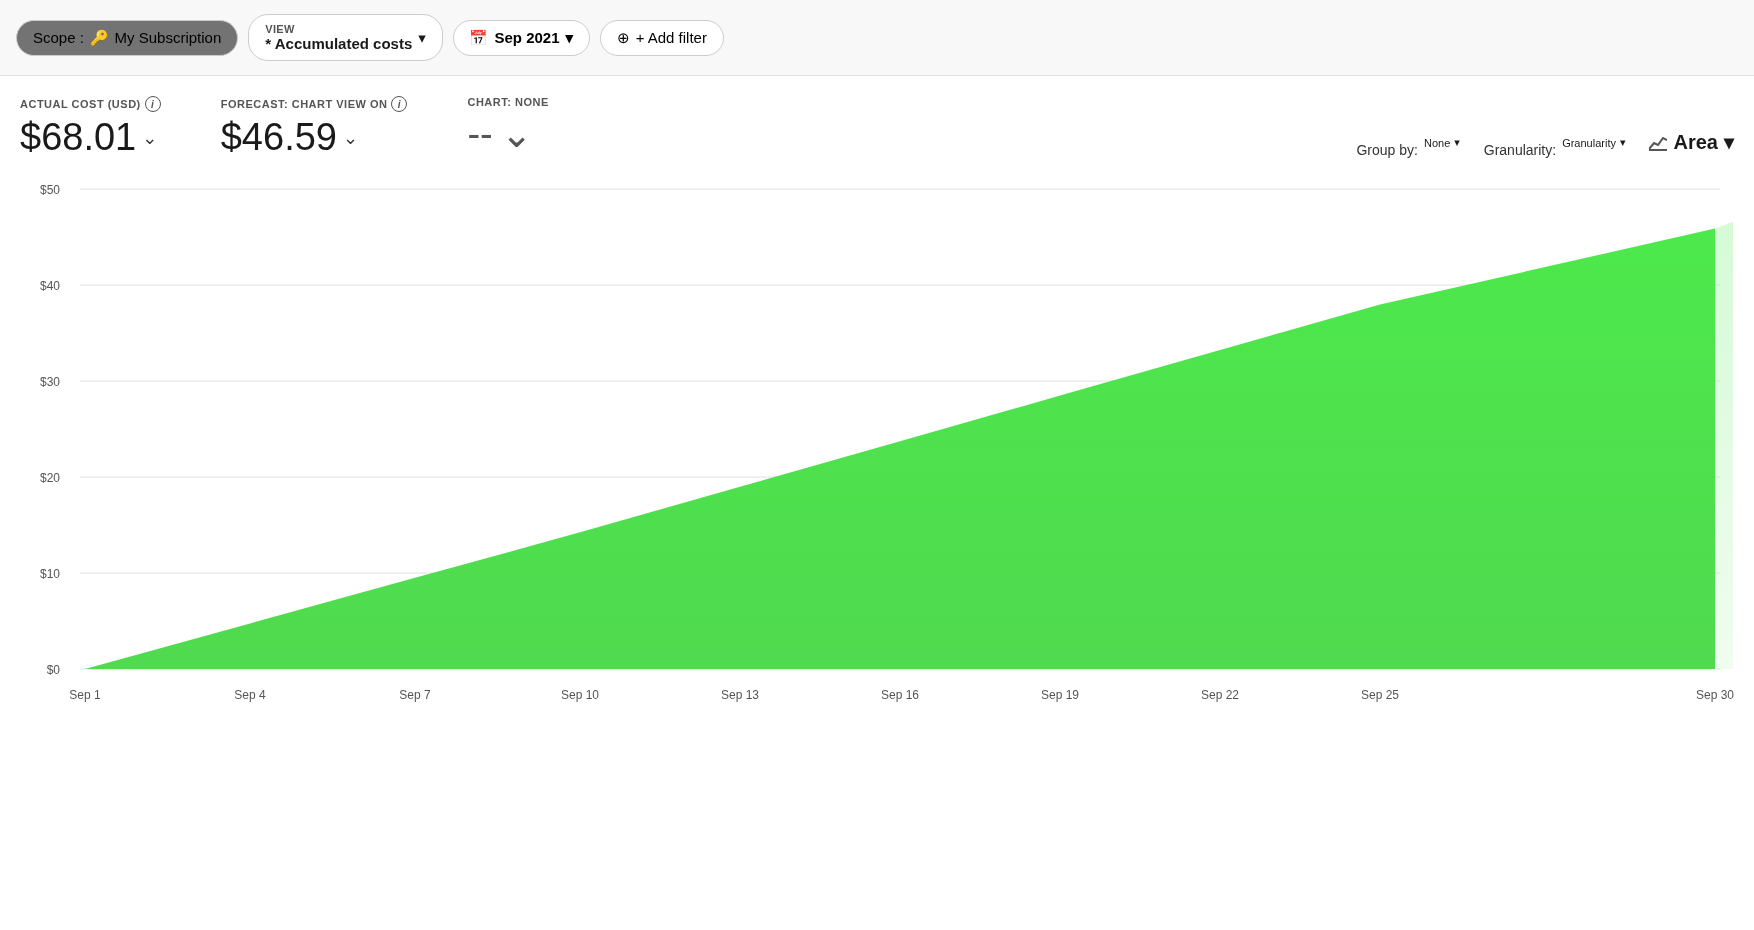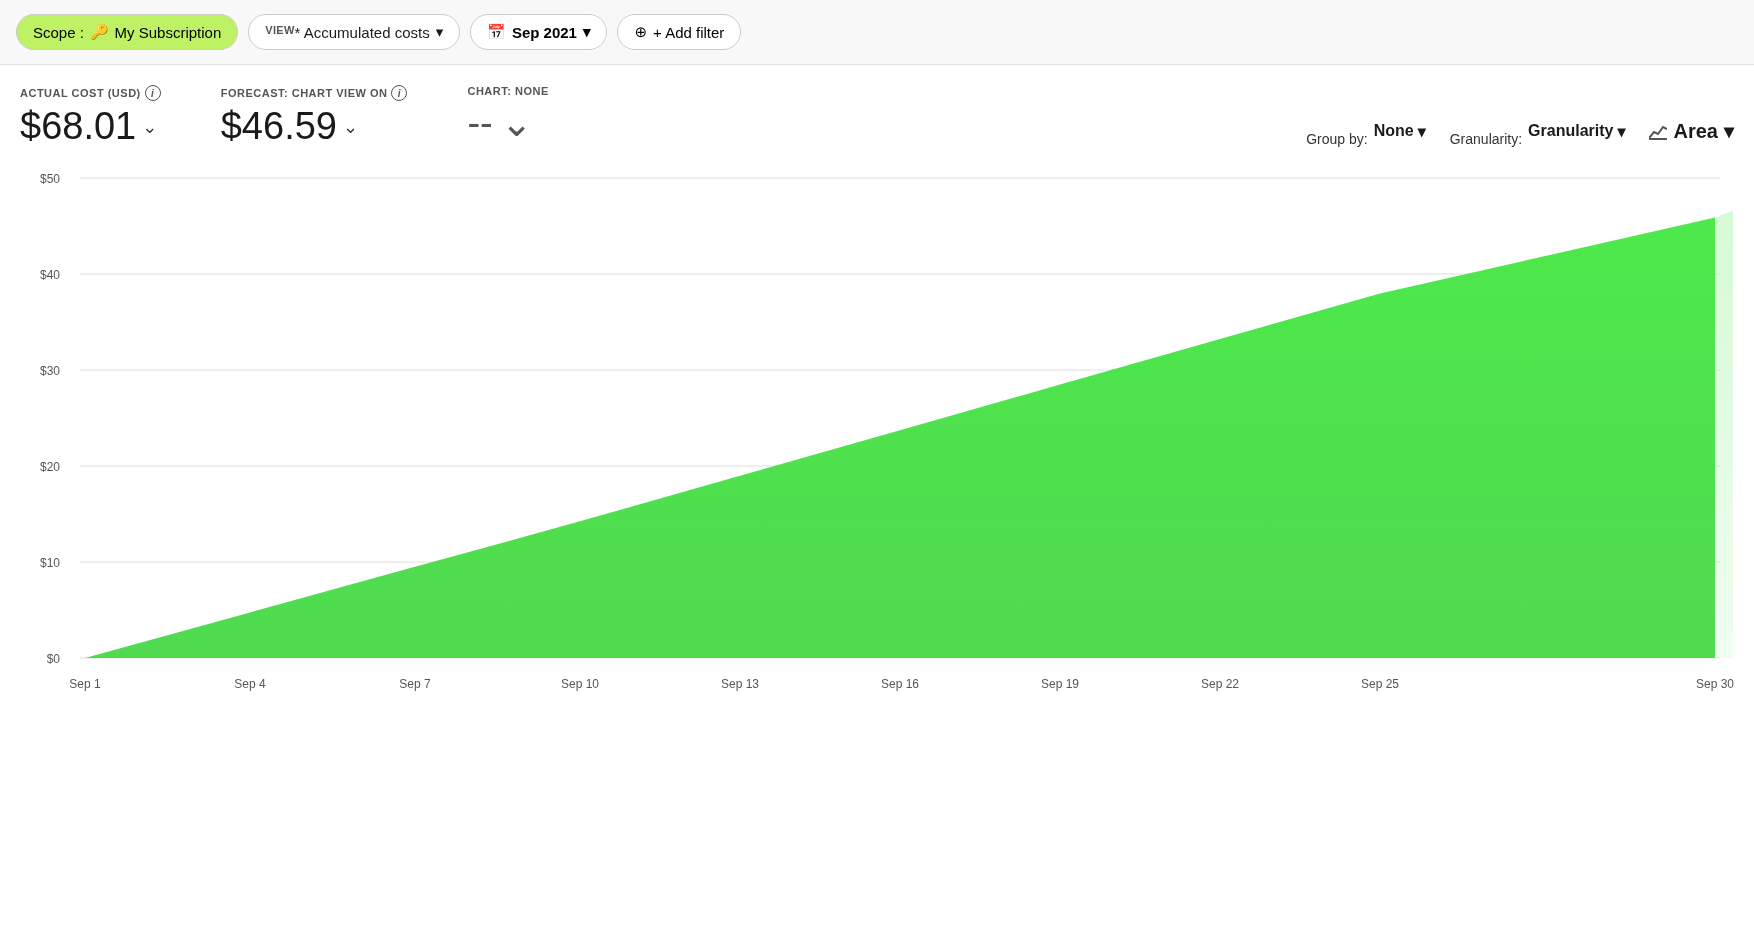--- a/index.html
+++ b/index.html
@@ -22,21 +22,21 @@
       border-bottom: 1px solid #e0e0e0;
     }
 
     .pill-btn {
       display: flex;
       align-items: center;
       gap: 6px;
       padding: 8px 16px;
       border: 1.5px solid #ccc;
       border-radius: 20px;
-      background: #bef264;
+      background: #737373;
       font-size: 15px;
       cursor: pointer;
       white-space: nowrap;
     }
 
     .view-block {
       display: flex;
       align-items: center;
       gap: 6px;
       padding: 8px 16px;
@@ -47,21 +47,21 @@
       cursor: pointer;
     }
     .view-label {
       font-size: 11px;
       color: #555;
       font-weight: 600;
       letter-spacing: 0.3px;
     }
     .view-value {
       font-size: 15px;
-      font-weight: 400;
+      font-weight: 700;
     }
 
     .date-btn {
       display: flex;
       align-items: center;
       gap: 6px;
       padding: 8px 16px;
       border: 1.5px solid #ccc;
       border-radius: 20px;
       background: #fff;
@@ -160,24 +160,24 @@
       display: flex;
       align-items: center;
       gap: 6px;
       font-size: 14px;
     }
 
     .control-label { color: #333; margin-top: 16px; }
 
     .control-select {
       display: flex;
-      align-items: flex-start;
+      align-items: flex-end;
       gap: 4px;
-      font-size: 16px;
-      font-weight: 700;
+      font-size: 11px;
+      font-weight: 400;
       cursor: pointer;
     }
 
     .chart-type-btn {
       display: flex;
       align-items: center;
       gap: 6px;
       font-size: 20px;
       font-weight: 600;
       cursor: pointer;
@@ -213,21 +213,21 @@
 <body>
 
 <div class="toolbar">
   <button class="pill-btn">
     <span>Scope :</span>
     <span>🔑</span>
     <span>My Subscription</span>
   </button>
 
   <div class="view-block">
-    <div style="display:flex;flex-direction:row;gap:0;">
+    <div style="display:flex;flex-direction:column;gap:0;">
       <span class="view-label">VIEW</span>
       <span class="view-value">* Accumulated costs</span>
     </div>
     <span>▾</span>
   </div>
 
   <button class="date-btn">
     <span>📅</span>
     <span>Sep 2021</span>
     <span>▾</span>

